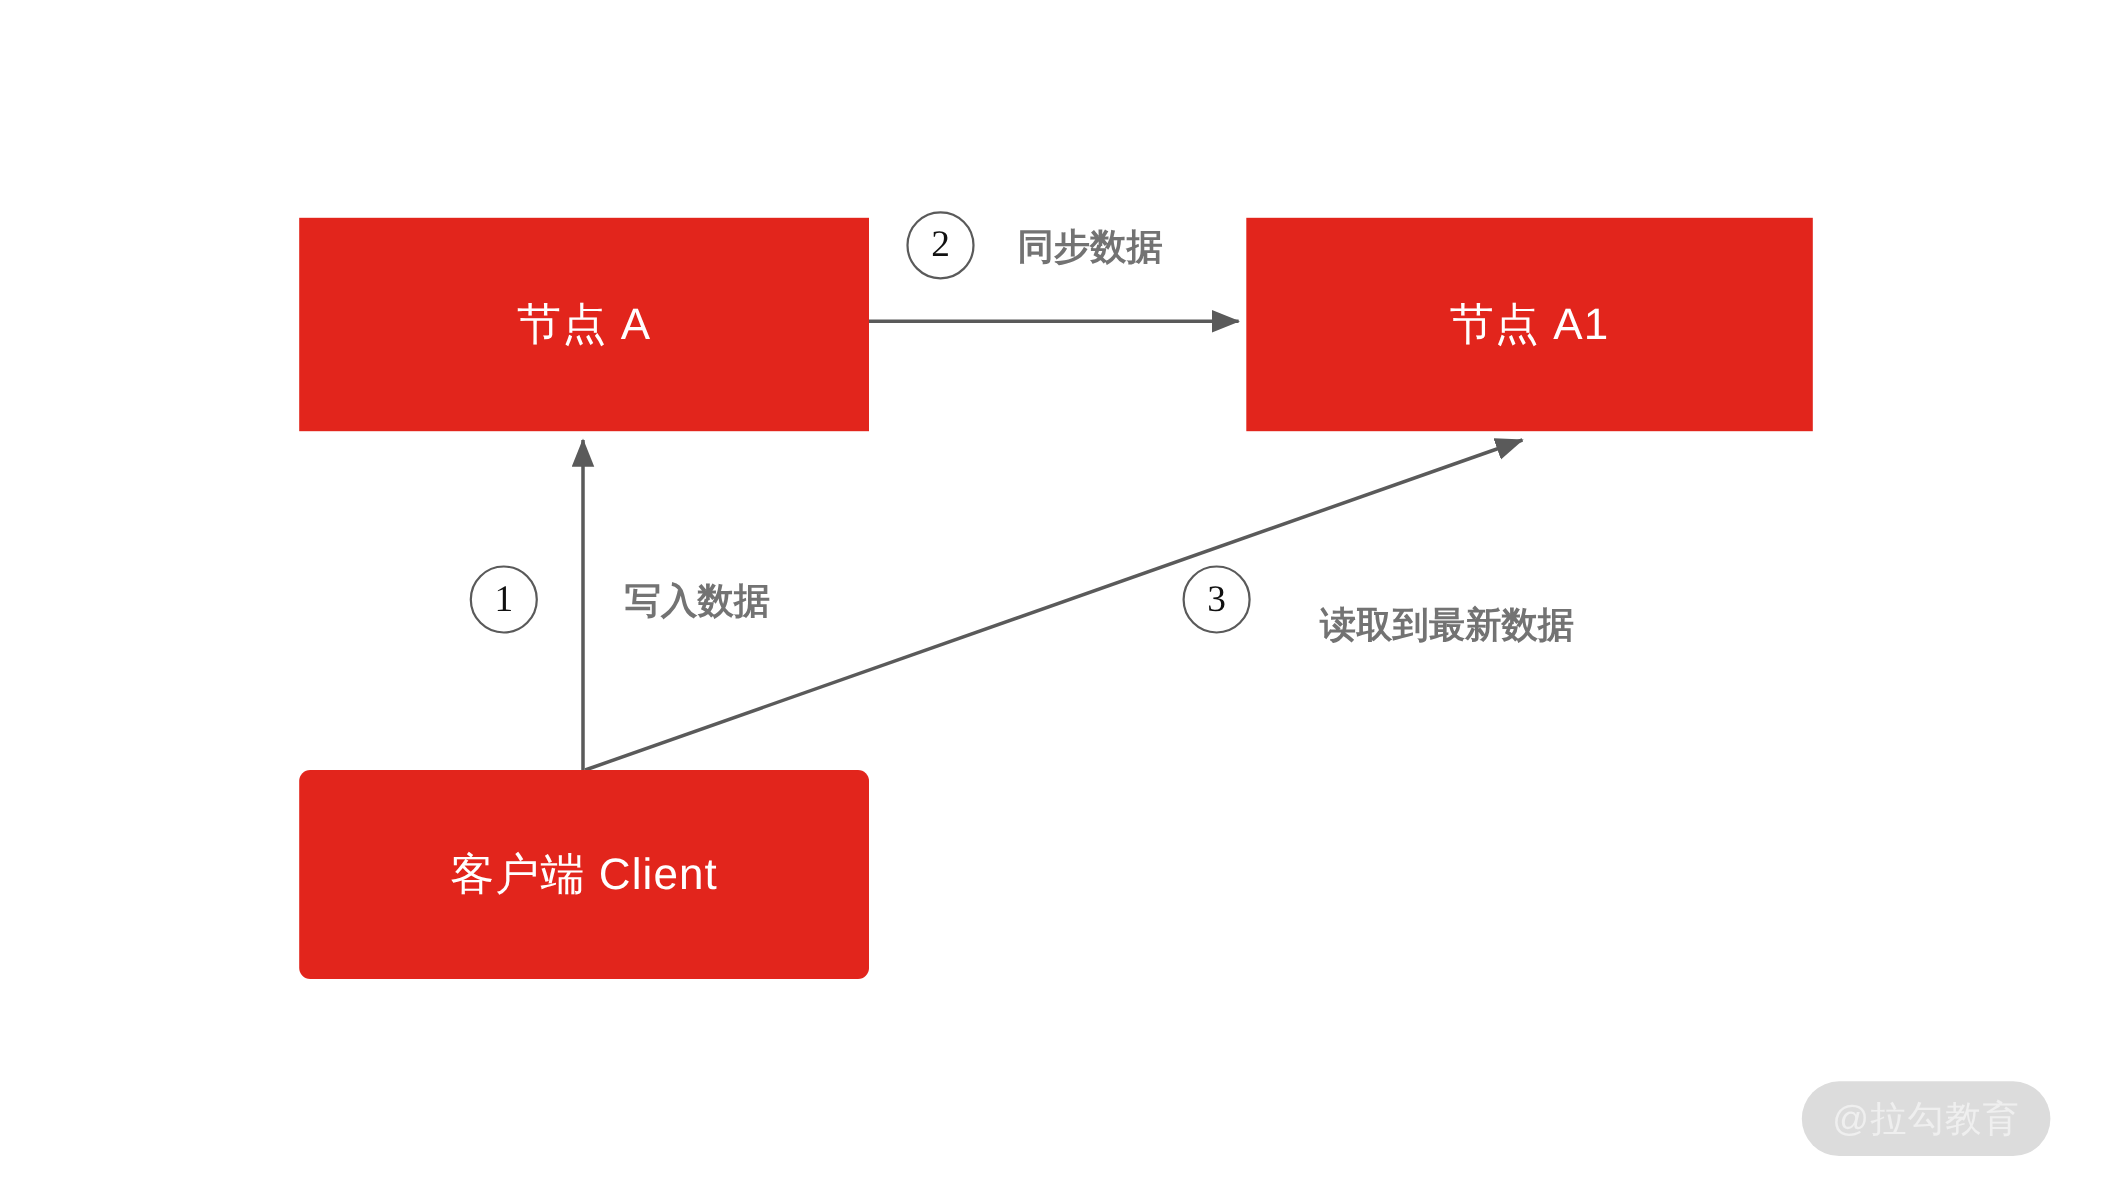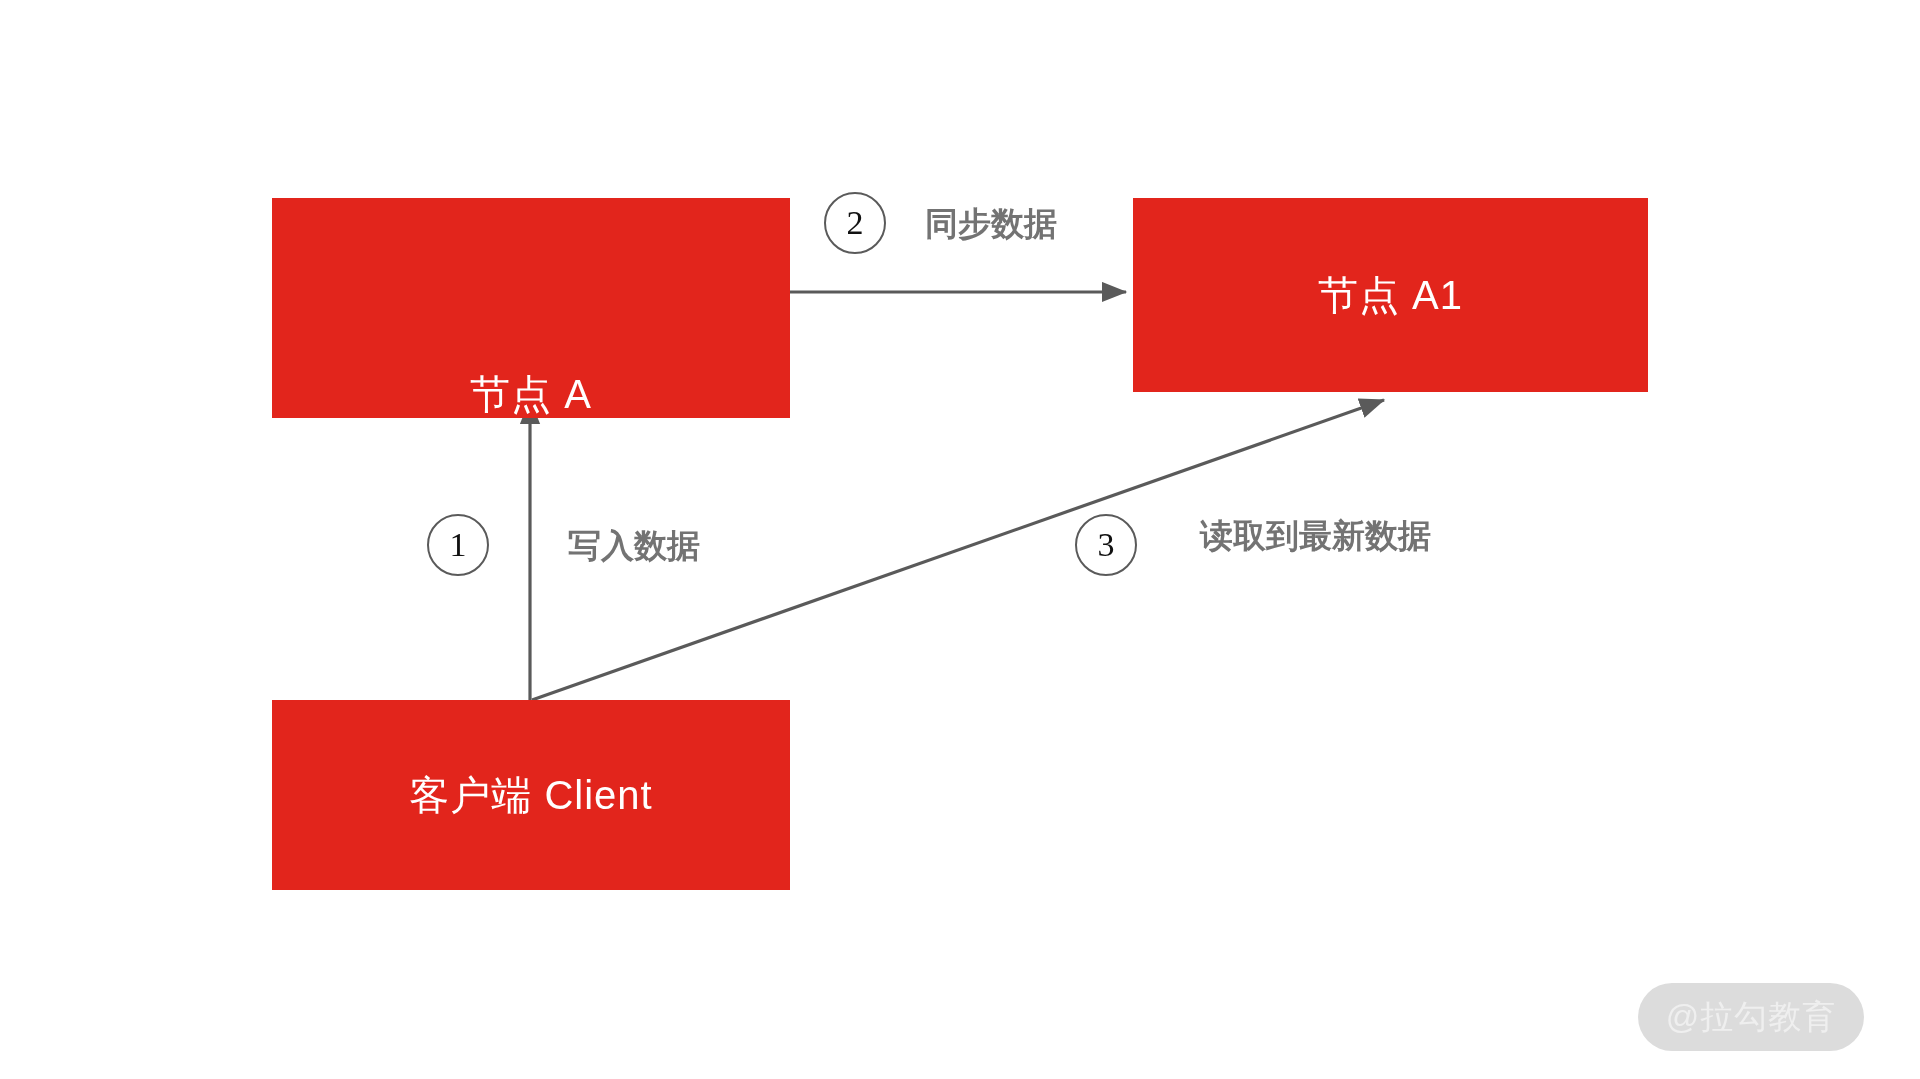--- a/index.html
+++ b/index.html
@@ -35,23 +35,23 @@
   }
   .node-box .node-label {
     color: #ffffff;
     font-size: 40px;
     font-weight: 400;
     letter-spacing: 1px;
     line-height: 1.2;
     white-space: nowrap;
   }
 
-  #node-a      { left: 272px;  top: 198px; width: 518px; height: 220px; align-items: flex-end; }
+  #node-a      { left: 272px;  top: 198px; width: 518px; height: 194px; }
   #node-a1     { left: 1133px; top: 198px; width: 515px; height: 194px; }
-  #node-client { left: 272px;  top: 700px; width: 518px; height: 190px; }
+  #node-client { left: 272px;  top: 700px; width: 518px; height: 190px; border-radius: 10px; }
 
   
   #arrow-layer {
     position: absolute;
     left: 0;
     top: 0;
     width: 1920px;
     height: 1079px;
     pointer-events: none;
   }
@@ -84,21 +84,21 @@
   .edge-label {
     position: absolute;
     font-size: 33px;
     font-weight: 700;
     color: #737373;
     white-space: nowrap;
     line-height: 1;
   }
   #label-sync  { left: 925px;  top: 207px; }
   #label-write { left: 568px;  top: 529px; }
-  #label-read  { left: 1200px; top: 519px; }
+  #label-read  { left: 1200px; top: 551px; }
 
   
   #watermark {
     position: absolute;
     left: 1638px;
     top: 983px;
     width: 226px;
     height: 68px;
     background: #DCDCDC;
     border-radius: 34px;

